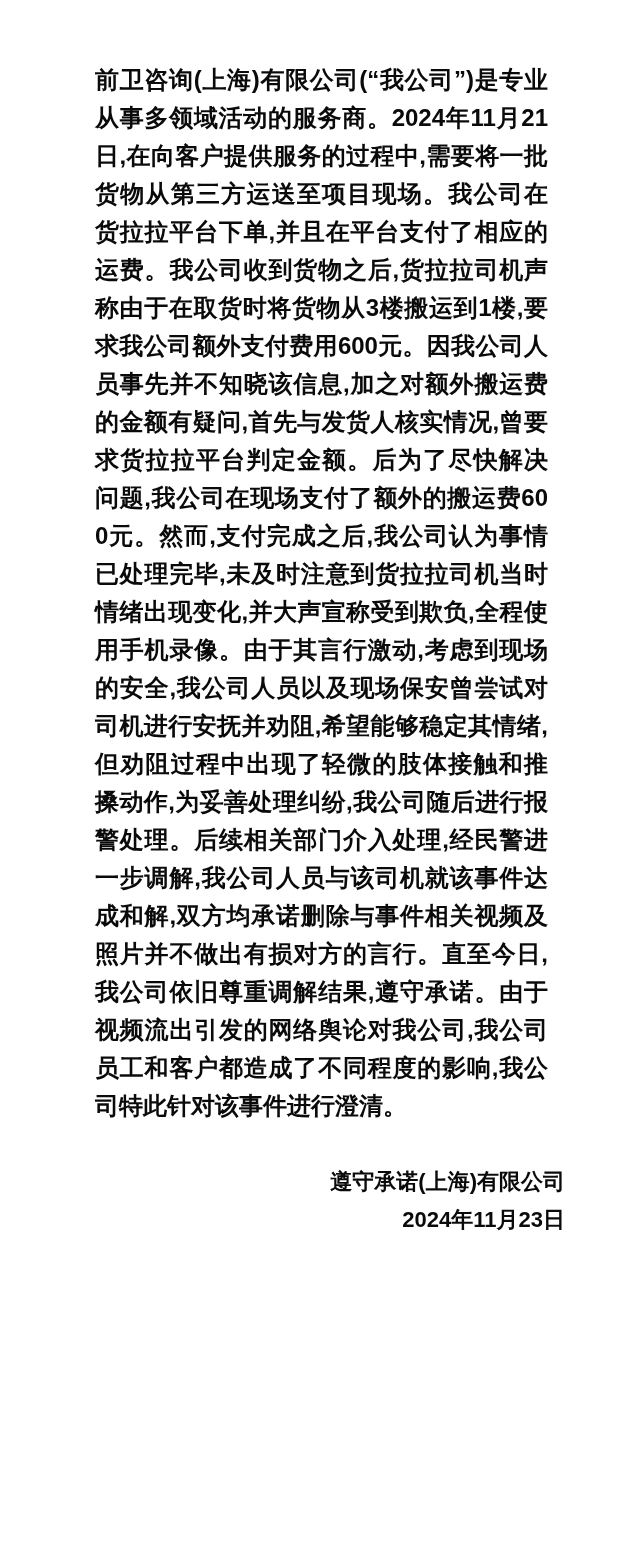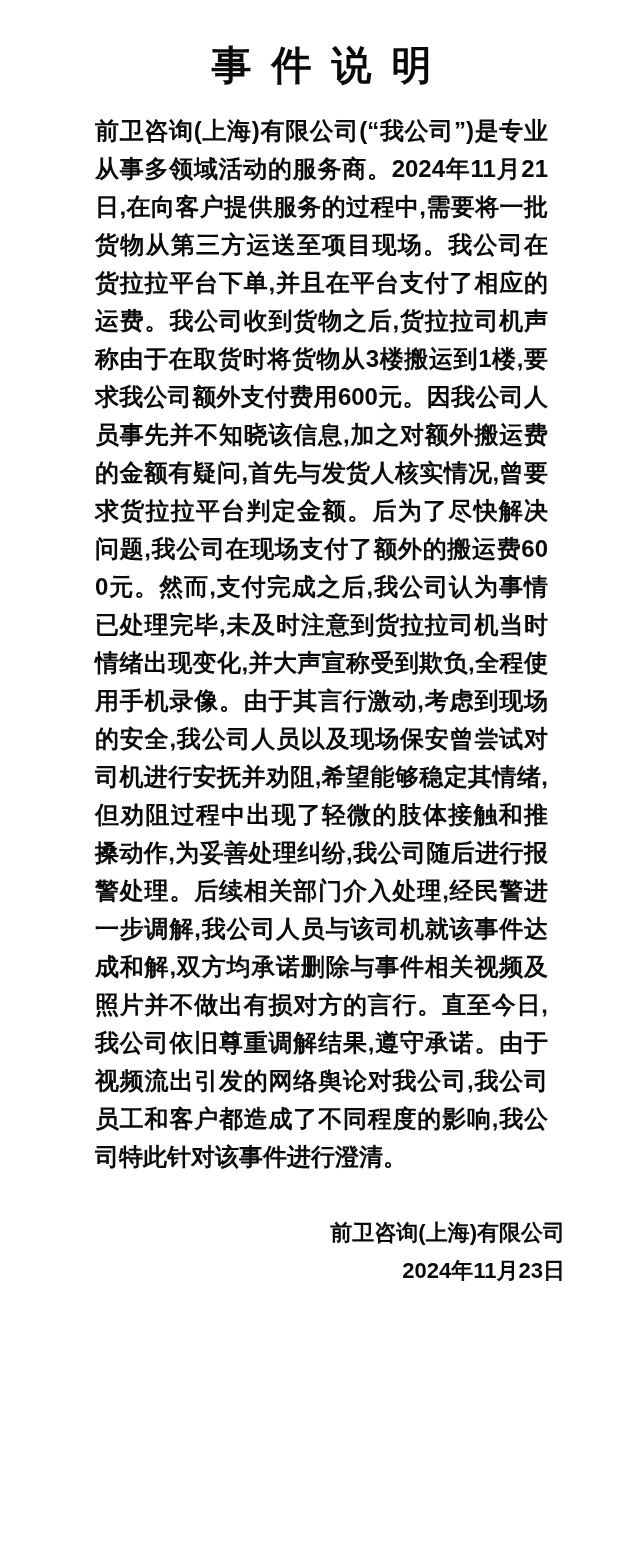--- a/index.html
+++ b/index.html
@@ -46,23 +46,22 @@
     font-weight: 700;
   }
   .signature div {
     margin: 0;
   }
 </style>
 </head>
 <body>
 
 <div class="page">
-  <h1 class="doc-title">事件说明</h1>
 
   <div class="doc-body">
     <p>前卫咨询(上海)有限公司(“我公司”)是专业从事多领域活动的服务商。2024年11月21日,在向客户提供服务的过程中,需要将一批货物从第三方运送至项目现场。我公司在货拉拉平台下单,并且在平台支付了相应的运费。我公司收到货物之后,货拉拉司机声称由于在取货时将货物从3楼搬运到1楼,要求我公司额外支付费用600元。因我公司人员事先并不知晓该信息,加之对额外搬运费的金额有疑问,首先与发货人核实情况,曾要求货拉拉平台判定金额。后为了尽快解决问题,我公司在现场支付了额外的搬运费600元。然而,支付完成之后,我公司认为事情已处理完毕,未及时注意到货拉拉司机当时情绪出现变化,并大声宣称受到欺负,全程使用手机录像。由于其言行激动,考虑到现场的安全,我公司人员以及现场保安曾尝试对司机进行安抚并劝阻,希望能够稳定其情绪,但劝阻过程中出现了轻微的肢体接触和推搡动作,为妥善处理纠纷,我公司随后进行报警处理。后续相关部门介入处理,经民警进一步调解,我公司人员与该司机就该事件达成和解,双方均承诺删除与事件相关视频及照片并不做出有损对方的言行。直至今日,我公司依旧尊重调解结果,遵守承诺。由于视频流出引发的网络舆论对我公司,我公司员工和客户都造成了不同程度的影响,我公司特此针对该事件进行澄清。</p>
   </div>
 
   <div class="signature">
-    <div>前卫咨询(上海)有限公司</div>
+    <div>遵守承诺(上海)有限公司</div>
     <div>2024年11月23日</div>
   </div>
 </div>
 
 </body></html>

